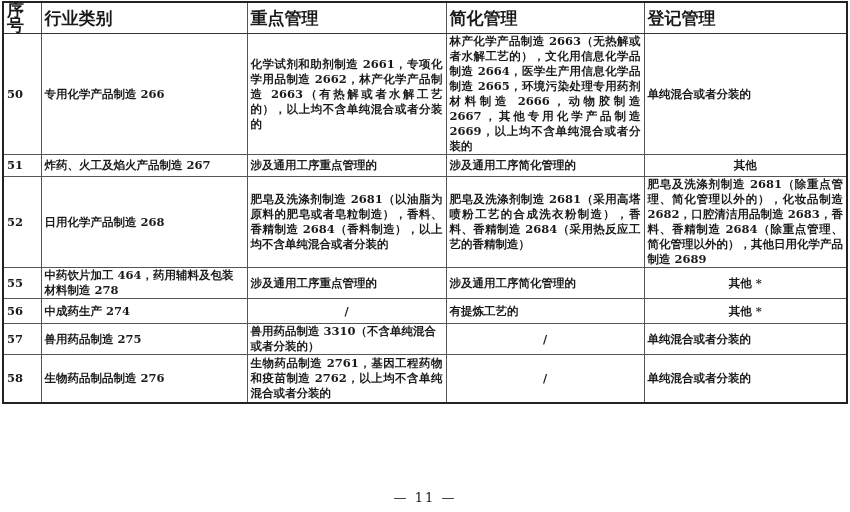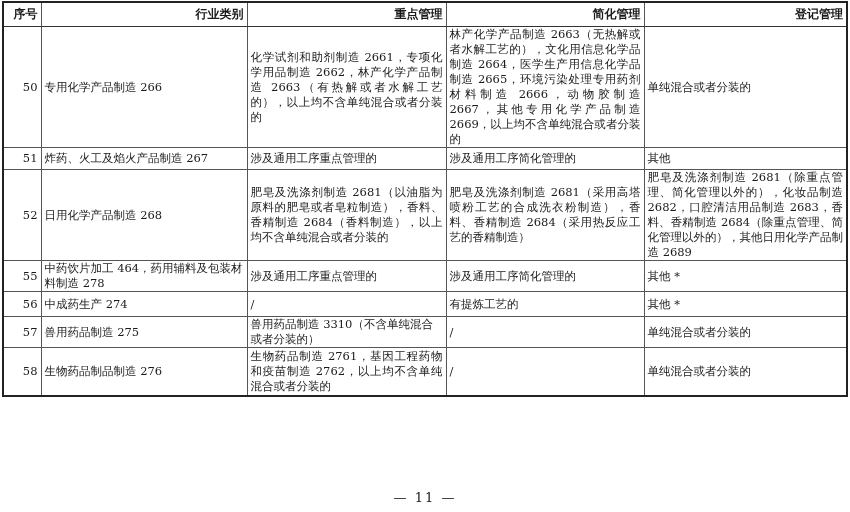--- a/index.html
+++ b/index.html
@@ -2,25 +2,25 @@
 <html><head>
 <meta charset="utf-8">
 <style>
   html, body { margin: 0; padding: 0; background: #ffffff; }
   body { width: 850px; height: 512px; position: relative; overflow: hidden;
          font-family: "DejaVu Serif", "Liberation Serif", serif; color: #1a1a1a; }
   table.main { position: absolute; left: 2px; top: 1px; width: 844px;
          border-collapse: collapse; table-layout: fixed;
          border: 2px solid #222; }
   table.main td, table.main th { border: 1px solid #555; padding: 0 3px;
-         font-size: 11.5px; line-height: 15px; vertical-align: middle; font-weight: normal; }
-  table.main th { font-family: "DejaVu Sans", "Liberation Sans", sans-serif; font-size: 12px;
-         font-weight: bold; text-align: right; height: 23px; border-bottom: 1.5px solid #333; }
-  td.num { text-align: right; }
-  td.center { text-align: left; }
+         font-size: 11.5px; line-height: 15px; vertical-align: middle; font-weight: bold; }
+  table.main th { font-family: "DejaVu Sans", "Liberation Sans", sans-serif; font-size: 17px;
+         font-weight: bold; text-align: left; height: 23px; border-bottom: 1.5px solid #333; }
+  td.num { text-align: left; }
+  td.center { text-align: center; }
   td.section { font-family: "DejaVu Sans", "Liberation Sans", sans-serif; font-weight: bold;
          font-size: 12px; padding-left: 4px; }
   td.jz { text-align: justify; }
   td.narrow { padding-left: 1px; padding-right: 1px; font-size: 11px; margin-top: 46px; }
   .page-num { position: absolute; left: 0; width: 850px; top: 490px; text-align: center;
          font-size: 13px; letter-spacing: 2px; }
 </style>
 </head>
 <body>
 

